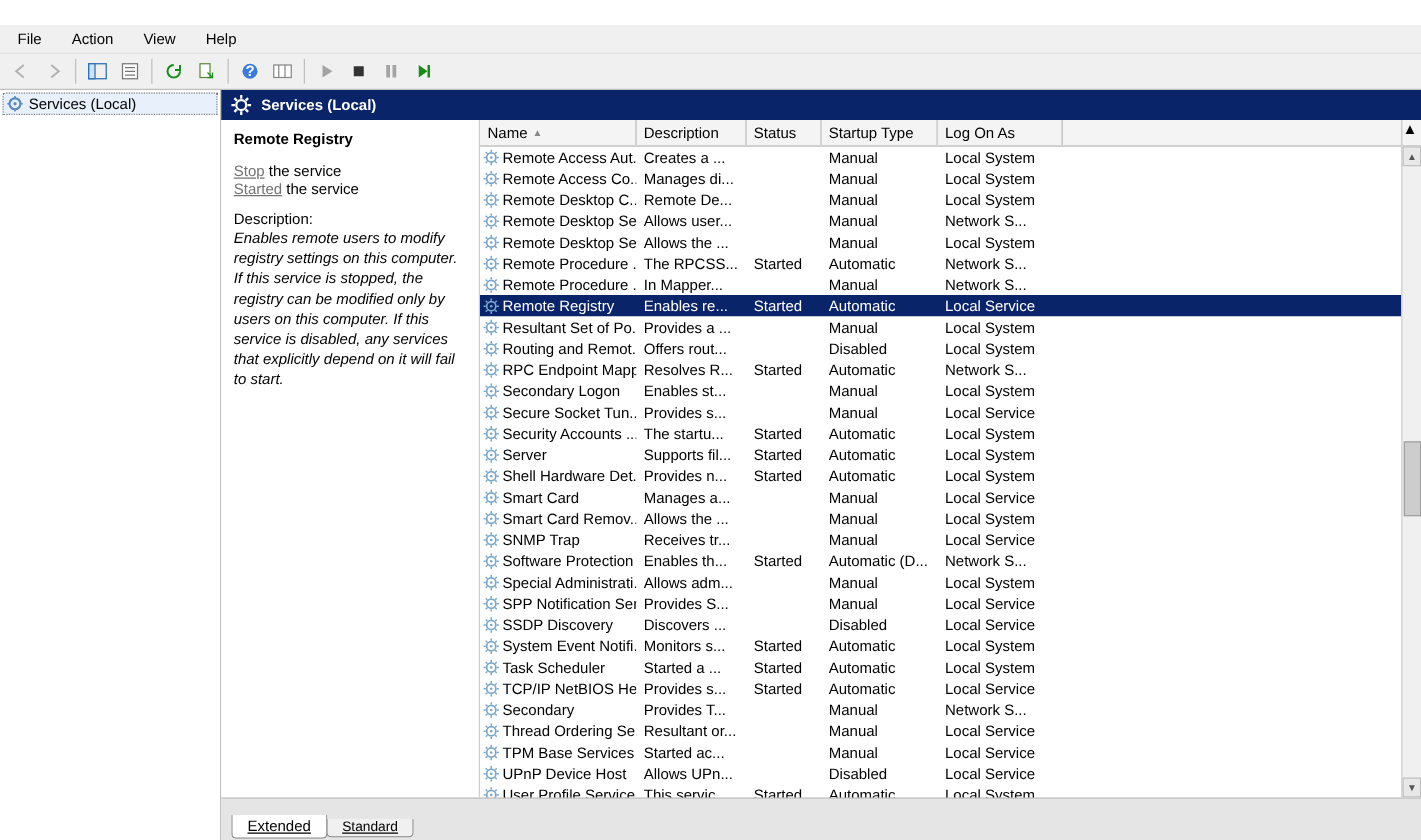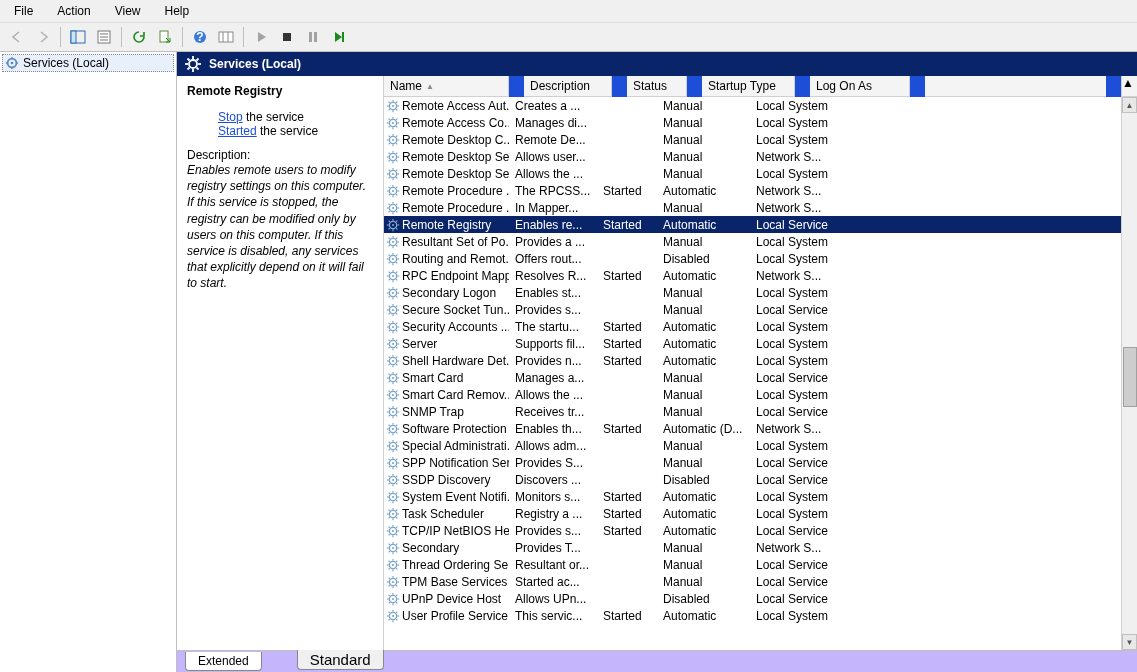--- a/index.html
+++ b/index.html
@@ -1,19 +1,19 @@
 <!DOCTYPE html>
 <html><head>
 <meta charset="utf-8">
 <style>
 * { margin: 0; padding: 0; box-sizing: border-box; font-family: "Segoe UI", Tahoma, sans-serif; font-size: 12px; }
 body { width: 1137px; height: 672px; background: #fff; overflow: hidden; display: flex; flex-direction: column; }
 
 
-.menubar { background: #f0f0f0; padding: 2px 4px; display: flex; gap: 4px; }
+.menubar { background: #f0f0f0; padding: 2px 4px; display: flex; gap: 4px; margin-top: 20px; }
 .menubar span { padding: 2px 10px; cursor: default; }
 
 
 .toolbar { background: #f0f0f0; border-top: 1px solid #e0e0e0; border-bottom: 1px solid #c0c0c0; padding: 3px 6px; display: flex; align-items: center; gap: 4px; }
 .tb-btn { width: 22px; height: 22px; border: 1px solid transparent; display: flex; align-items: center; justify-content: center; cursor: pointer; }
 .tb-sep { width: 1px; height: 20px; background: #c0c0c0; margin: 0 2px; }
 .tb-btn svg { width: 16px; height: 16px; }
 .disabled { opacity: .4; }
 
 
@@ -23,42 +23,42 @@
 .tree-item span { white-space: nowrap; }
 
 
 .right { flex: 1; display: flex; flex-direction: column; min-width: 0; }
 .header-bar { background: #0a246a; color: #fff; padding: 4px 8px; display: flex; align-items: center; gap: 8px; font-weight: bold; }
 .header-bar svg { width: 16px; height: 16px; }
 
 .content { display: flex; flex: 1; min-height: 0; background: #fff; }
 .detail { width: 206px; padding: 8px 10px; }
 .detail .sel-title { font-weight: bold; margin-bottom: 12px; }
-.detail a { color: #1d4ed8; text-decoration: underline; margin-left: 31px; }
+.detail a { color: #737373; text-decoration: underline; }
 .detail .desc-label { margin-top: 10px; }
 .detail .desc-text { margin-top: 0px; line-height: 1.35; font-style: italic; }
 
 .list { flex: 1; border-left: 1px solid #d0d0d0; display: flex; flex-direction: column; min-height: 0; position: relative; }
-.col-headers { display: grid; grid-template-columns: 125px 88px 60px 93px 100px 1fr 16px; background: #1d4ed8; gap: 15px; }
+.col-headers { display: grid; grid-template-columns: 125px 88px 60px 93px 100px 1fr 16px; background: #0f172a; }
 .col-headers .hdr { border-right: 1px solid #d0d0d0; border-bottom: 1px solid #d0d0d0; background: #f4f4f4; padding: 3px 6px; font-weight: normal; white-space: nowrap; overflow: hidden; text-overflow: ellipsis; position: relative; }
 .col-headers .sorted::after { content: "▲"; font-size: 8px; color: #888; position: relative; top: -1px; left: 4px; }
 .col-headers .spacer { border-bottom: 1px solid #d0d0d0; background: #f4f4f4; }
 
 .rows { flex: 1; overflow: hidden; }
 .row { display: grid; grid-template-columns: 125px 88px 60px 93px 100px; align-items: center; height: 17px; }
 .row.sel { background: #0a246a; color: #fff; }
 .cell { padding: 0 6px; white-space: nowrap; overflow: hidden; text-overflow: ellipsis; }
 .cell.name { padding-left: 2px; display: flex; align-items: center; gap: 2px; }
 .cell.name svg { flex: 0 0 auto; }
 
 
-.tabs { display: flex; align-items: flex-end; height: 22px; background: #c4b5fd; border-top: 1px solid #c0c0c0; padding-left: 4px; }
+.tabs { display: flex; align-items: flex-end; height: 34px; background: #e5e5e5; border-top: 1px solid #c0c0c0; padding-left: 4px; text-decoration: underline; }
 .tab { border: 1px solid #888; border-top: none; border-radius: 0 0 4px 4px; padding: 2px 12px; margin-right: -1px; background: #fff; position: relative; top: -1px; }
 .tab.active { background: #fff; font-weight: normal; z-index: 2; }
-.tab.inactive { background: #f0f0f0; top: -2px; padding: 1px 12px; font-size: 15px; margin-left: 36px; }
+.tab.inactive { background: #f0f0f0; top: -2px; padding: 1px 12px; font-size: 11px; }
 
 
 .vscroll { position: absolute; right: 0; top: 21px; bottom: 0; width: 16px; background: #f0f0f0; border-left: 1px solid #d0d0d0; display: flex; flex-direction: column; }
 .vscroll .btn { height: 16px; background: #e8e8e8; border: 1px solid #c0c0c0; display: flex; align-items: center; justify-content: center; font-size: 8px; color: #555; }
 .vscroll .thumb { width: 14px; margin-left: 1px; background: #cdcdcd; border: 1px solid #a0a0a0; }
 .vscroll .track { flex: 1; position: relative; }
 </style>
 </head>
 <body>
 
@@ -765,21 +765,21 @@
                     <line x1="1" y1="8" x2="3" y2="8"></line>
                     <line x1="13" y1="8" x2="15" y2="8"></line>
                     <line x1="3" y1="3" x2="4.5" y2="4.5"></line>
                     <line x1="11.5" y1="11.5" x2="13" y2="13"></line>
                     <line x1="3" y1="13" x2="4.5" y2="11.5"></line>
                     <line x1="11.5" y1="4.5" x2="13" y2="3"></line>
                   </g>
                 </svg>
                 <span>Task Scheduler</span>
               </div>
-              <div class="cell">Registry a ...</div>
+              <div class="cell">Started a ...</div>
               <div class="cell">Started</div>
               <div class="cell">Automatic</div>
               <div class="cell">Local System</div>
             </div>
             <div class="row">
               <div class="cell name">
                 <svg width="14" height="14" viewBox="0 0 16 16">
                   <circle cx="8" cy="8" r="4.2" fill="none" stroke="#7aa7cc" stroke-width="1.6"></circle>
                   <circle cx="8" cy="8" r="1.2" fill="#7aa7cc"></circle>
                   <g stroke="#7aa7cc" stroke-width="1.4">

